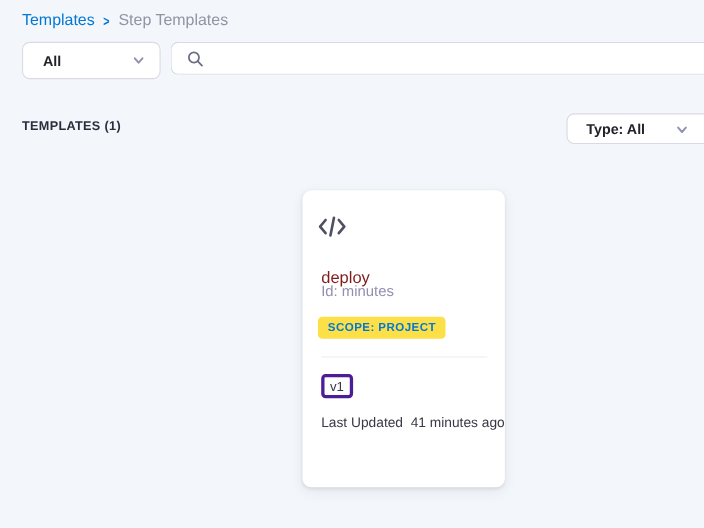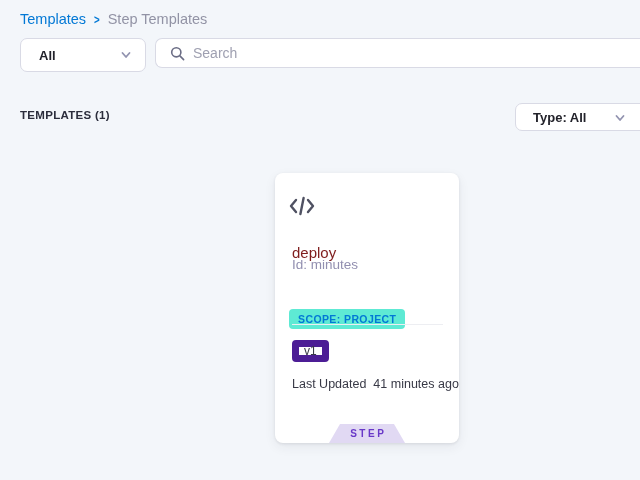--- a/index.html
+++ b/index.html
@@ -77,31 +77,31 @@
   .card-title {
     position:absolute; left:17px; top:71px;
     font-size:15px; font-weight:400; color:#7f1d1d;
   }
   .card-id {
     position:absolute; left:17px; top:84px;
     font-size:13.5px; color:#928FB0;
   }
   .scope-badge {
     position:absolute; left:14px; top:115px; height:20px;
-    background:#5eead4; color:#0278D5; border-radius:4px;
+    background:#fde047; color:#0278D5; border-radius:4px;
     font-size:10.5px; font-weight:700; letter-spacing:.4px;
-    display:inline-flex; align-items:center; padding:0 9px;margin-top:21px;
+    display:inline-flex; align-items:center; padding:0 9px;
   }
   .card-divider {
     position:absolute; left:17px; right:16px; top:151px; height:1px;
     background:#EDEEF2;
   }
   .version-chip {
     position:absolute; left:17px; top:167px; min-width:25px; height:22px;
-    background:#FDFDFE; border:7px solid #4c1d95; border-radius:4px;
+    background:#FDFDFE; border:3px solid #4c1d95; border-radius:4px;
     font-size:12px; color:#383946;
     display:inline-flex; align-items:center; justify-content:center; padding:0 5px;
   }
   .last-updated {
     position:absolute; left:17px; top:204px;
     font-size:12.5px; color:#383946; display:flex; gap:7px;
   }
   .step-tag {
     position:absolute; bottom:0; left:50%; transform:translateX(-50%);
     width:76px; height:19px; line-height:20px; text-align:center;
@@ -124,21 +124,20 @@
   <svg class="dd-chevron" viewBox="0 0 12 12">
     <polyline points="2.5,4 6,8 9.5,4"></polyline>
   </svg>
 </div>
 
 <div class="search-box">
   <svg class="search-icon" viewBox="0 0 15 15">
     <circle cx="6.3" cy="6.3" r="4.6"></circle>
     <line x1="9.9" y1="9.9" x2="13.6" y2="13.6"></line>
   </svg>
-  <input class="search-input" type="text" placeholder="Search" style="">
 </div>
 
 <div class="templates-count">TEMPLATES (1)</div>
 
 <div class="type-dropdown">
   <span class="dd-label">Type: All</span>
   <svg class="dd-chevron" viewBox="0 0 12 12">
     <polyline points="2.5,4 6,8 9.5,4"></polyline>
   </svg>
 </div>
@@ -151,14 +150,13 @@
   </svg>
   <div class="card-title">deploy</div>
   <div class="card-id">Id: minutes</div>
   <div class="scope-badge">SCOPE: PROJECT</div>
   <div class="card-divider"></div>
   <div class="version-chip">v1</div>
   <div class="last-updated">
     <span>Last Updated</span>
     <span>41 minutes ago</span>
   </div>
-  <div class="step-tag">STEP</div>
 </div>
 
 </body></html>

